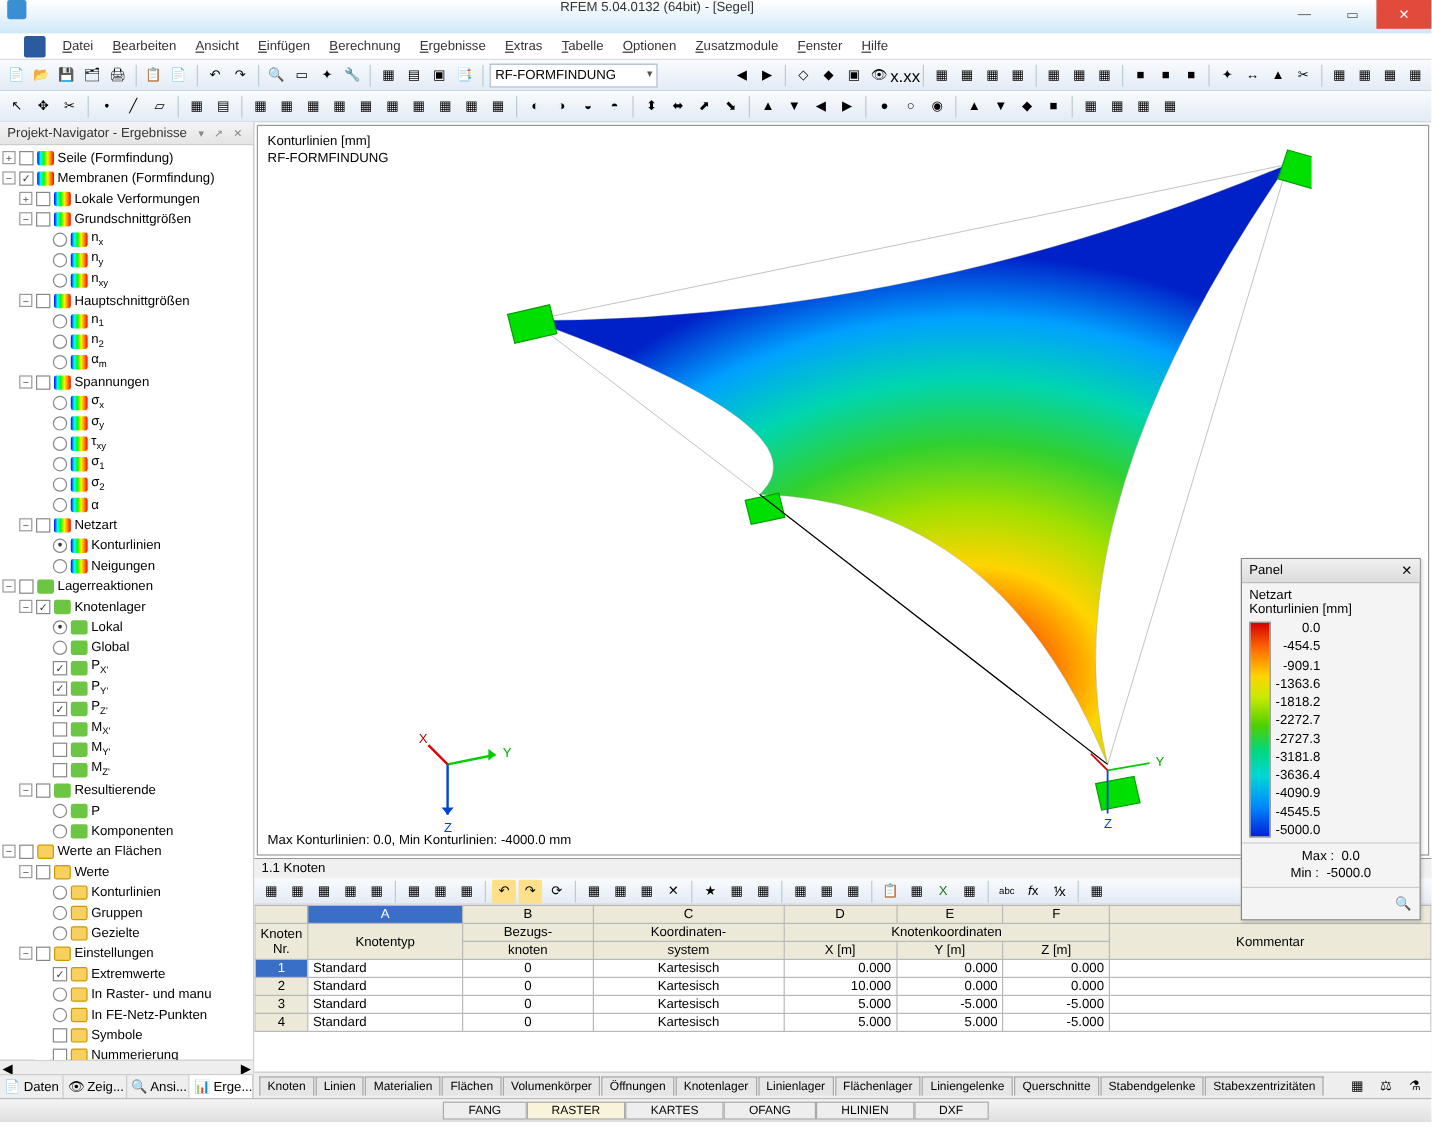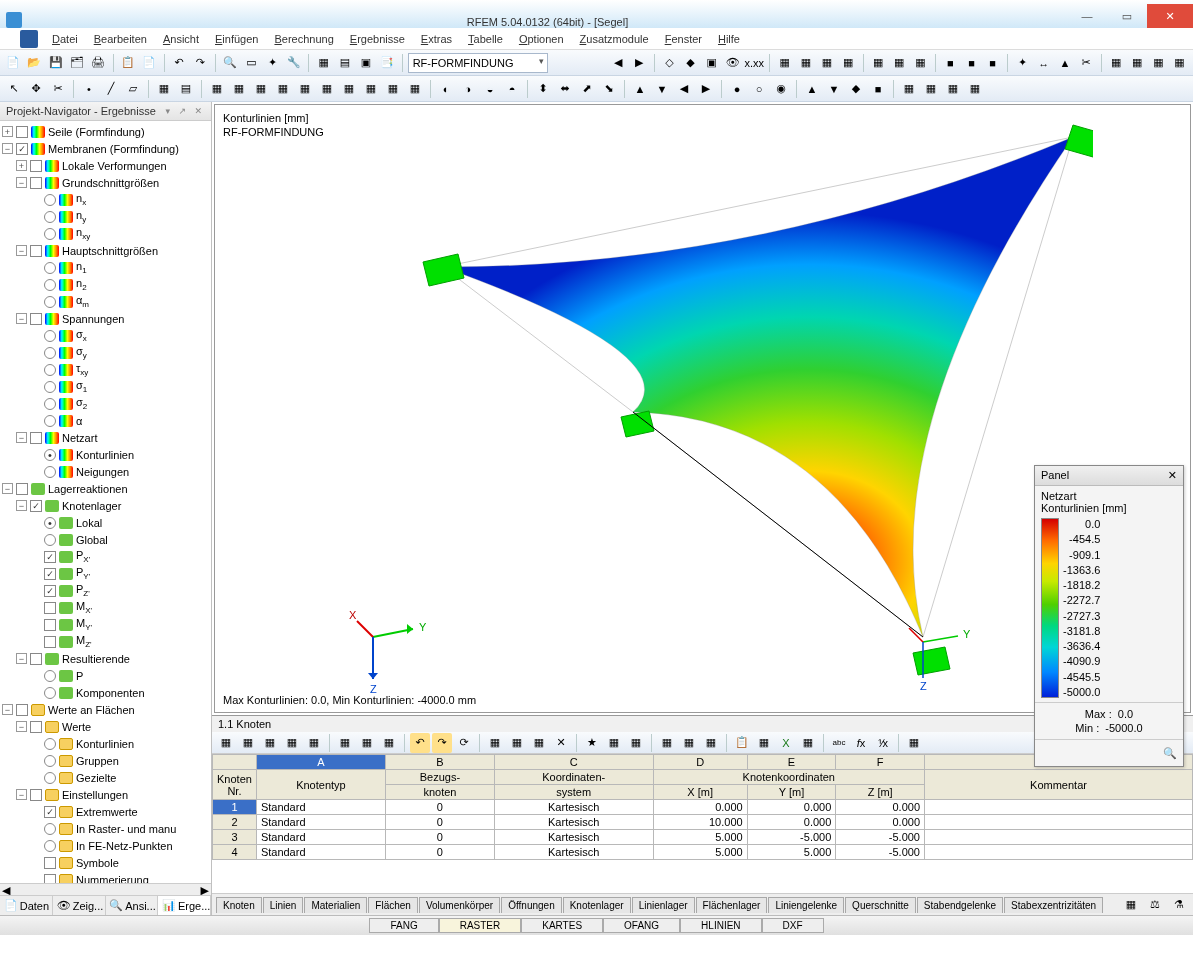--- a/index.html
+++ b/index.html
@@ -1,17 +1,17 @@
 <!DOCTYPE html>
 <html><head>
 <meta charset="utf-8">
 <style>
 *{margin:0;padding:0;box-sizing:border-box;font-family:Tahoma,Arial,sans-serif;font-size:11px}
 body{background:#fff;overflow:hidden;width:1193px;height:955px}
-.titlebar{height:28px;background:linear-gradient(#fff,#d0e8f8);display:flex;align-items:flex-end;justify-content:space-between;padding:0 0 0 6px}
+.titlebar{height:28px;background:linear-gradient(#fff,#d0e8f8);display:flex;align-items:flex-start;justify-content:space-between;padding:0 0 0 6px}
 .titlebar .title{flex:1;text-align:center;color:#333}
 .titlebar .icon{width:16px;height:16px;display:inline-block;background:#3a8fd4;border-radius:2px;margin-right:6px}
 .winbtns{display:flex}
 .winbtns div{width:40px;height:24px;display:flex;align-items:center;justify-content:center;color:#555}
 .winbtns .close{background:#e04b3b;color:#fff;width:46px}
 .menubar{height:22px;background:#fff;border-bottom:1px solid #dcdcdc;display:flex;align-items:center;padding:0 20px}
 .menubar .mi{padding:2px 8px;color:#333}
 .menubar .appicon{width:18px;height:18px;background:#2a5b9e;margin-right:6px;border-radius:2px}
 .toolbar{height:26px;background:linear-gradient(#f9fbfd,#e3ebf5);border-bottom:1px solid #c9d5e3;display:flex;align-items:center;padding:0 4px;gap:2px}
 .tb-btn{width:20px;height:20px;display:inline-flex;align-items:center;justify-content:center;border:1px solid transparent;border-radius:2px}
@@ -116,21 +116,21 @@
   <span class="tb-sep"></span>
   <span class="tb-combo">RF-FORMFINDUNG</span>
   <span style="width:60px"></span>
   <span class="tb-btn">◀</span>
   <span class="tb-btn">▶</span>
   <span class="tb-sep"></span>
   <span class="tb-btn">◇</span>
   <span class="tb-btn">◆</span>
   <span class="tb-btn">▣</span>
   <span class="tb-btn">👁</span>
-  <span class="tb-btn" style="font-size:11px">x.xx</span>
+  <span class="tb-btn" style="font-size:14px">x.xx</span>
   <span class="tb-sep"></span>
   <span class="tb-btn">▦</span>
   <span class="tb-btn">▦</span>
   <span class="tb-btn">▦</span>
   <span class="tb-btn">▦</span>
   <span class="tb-sep"></span>
   <span class="tb-btn">▦</span>
   <span class="tb-btn">▦</span>
   <span class="tb-btn">▦</span>
   <span class="tb-sep"></span>

